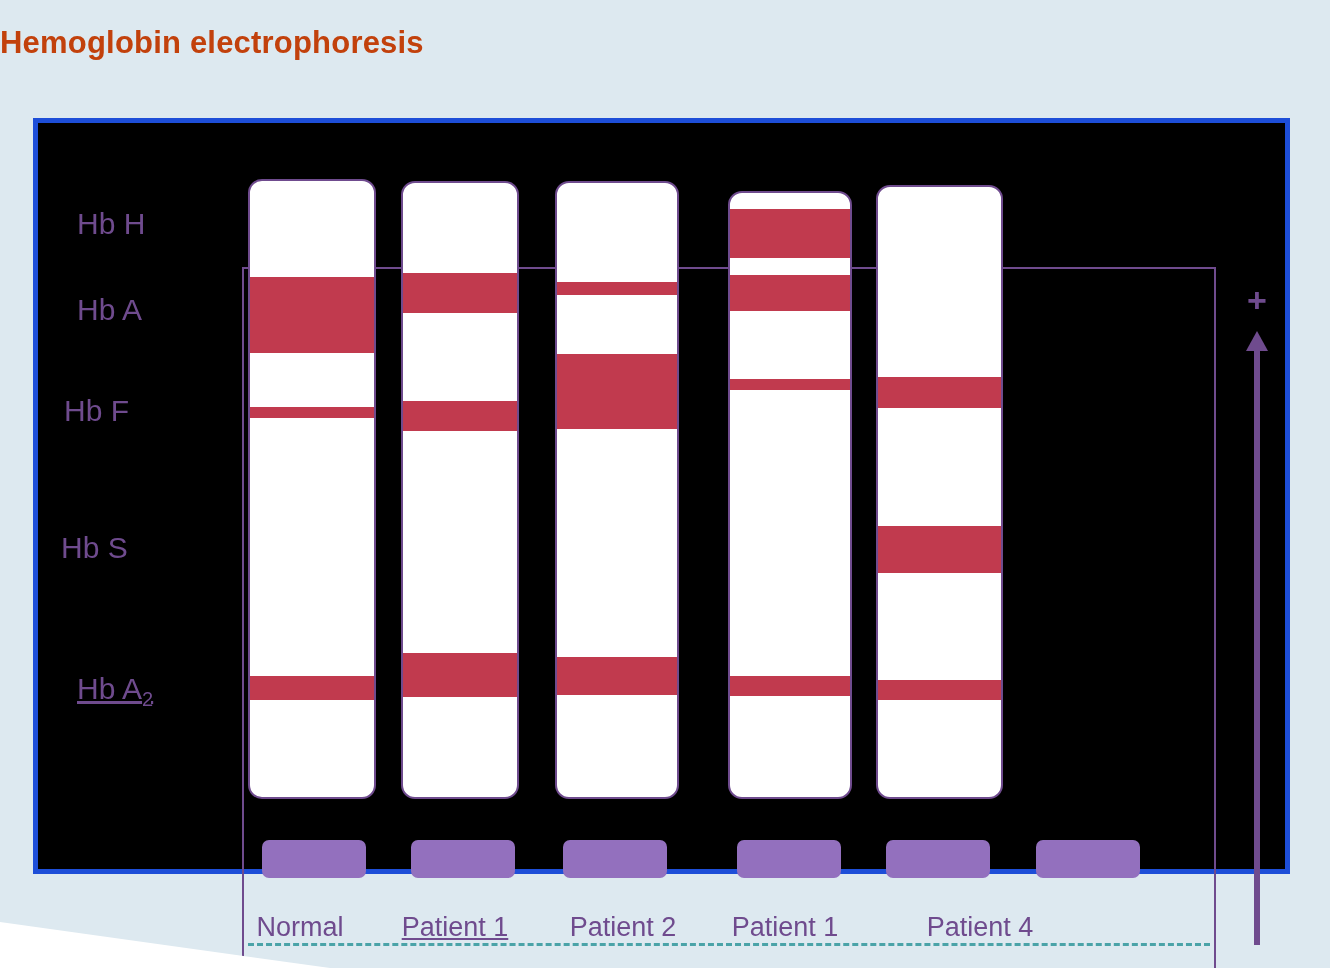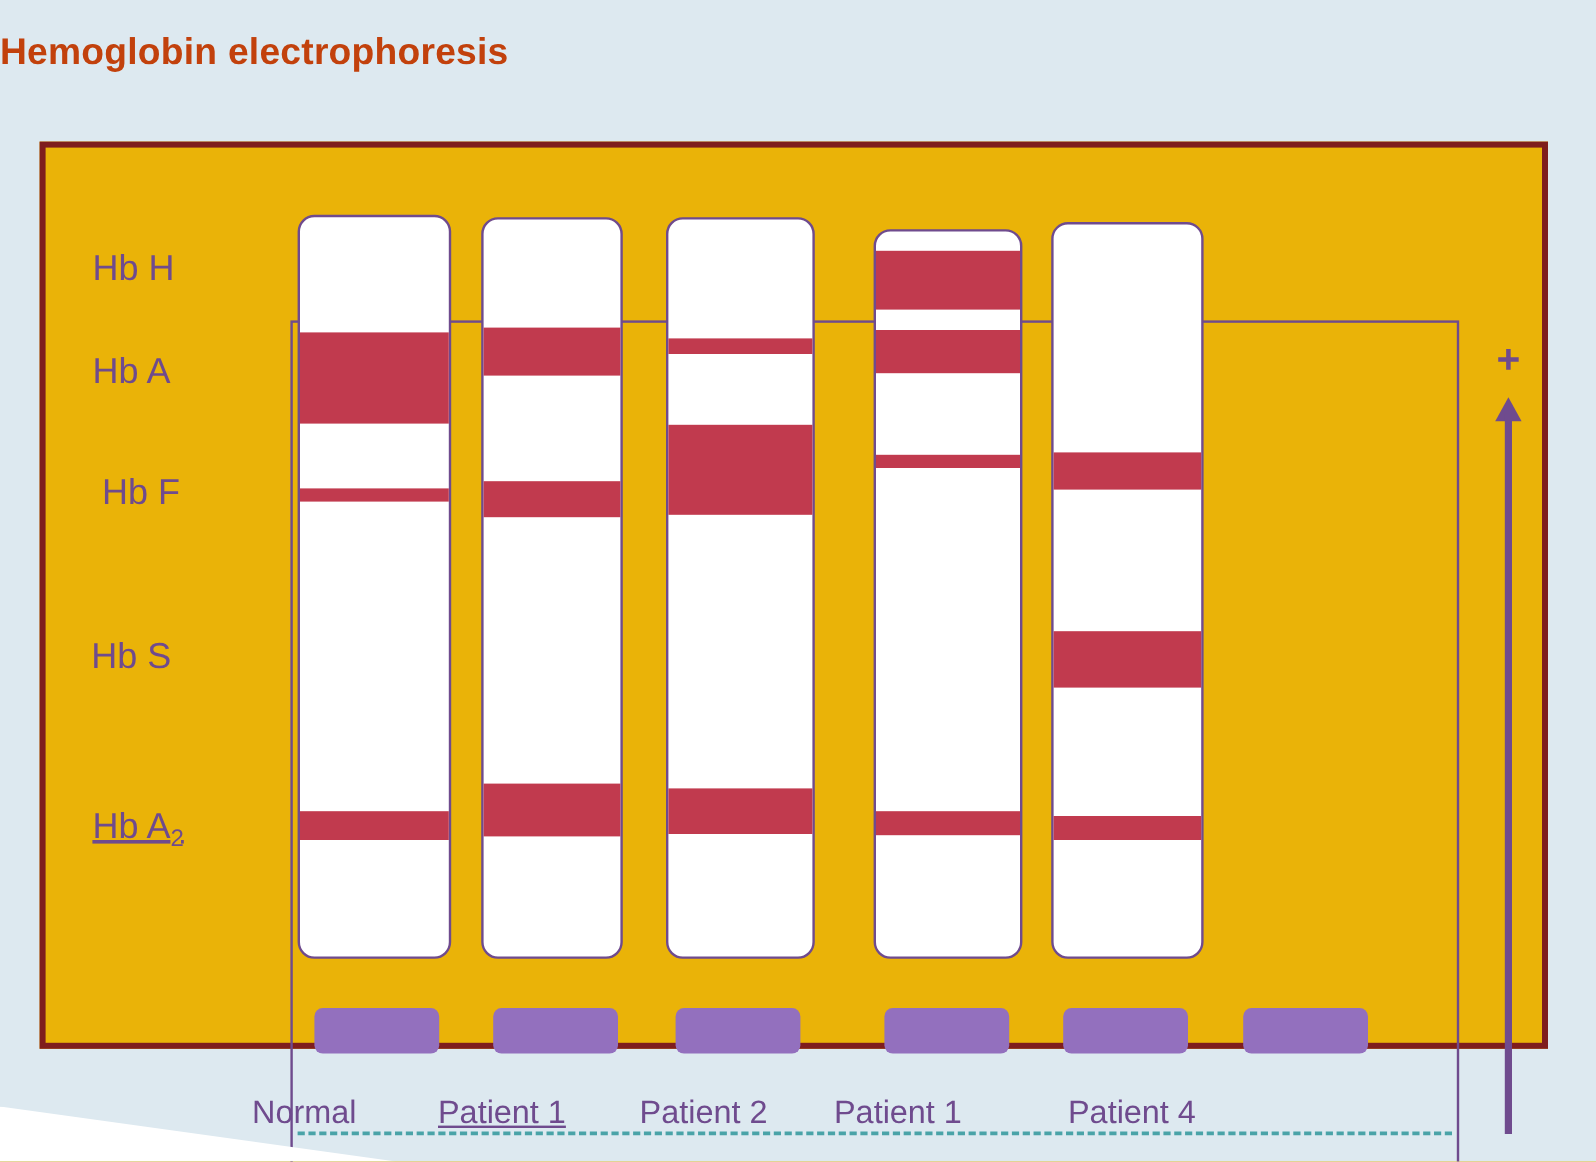--- a/index.html
+++ b/index.html
@@ -14,22 +14,22 @@
   #title{
     position:absolute;left:0;top:25px;width:1330px;
     text-align:left;
     font-size:31px;font-weight:bold;color:#c2410c;
     letter-spacing:.2px;
   }
   
   #panel{
     position:absolute;left:33px;top:118px;
     width:1257px;height:756px;
-    background:#eab308;
-    border:5px solid #7f1d1d;
+    background:#000000;
+    border:5px solid #1d4ed8;
     box-sizing:border-box;
   }
   
   #gel-frame{
     position:absolute;left:204px;top:144px;
     width:974px;height:742px;
     border:2px solid #6f4b8e;
     box-sizing:border-box;
     background:transparent;
   }
@@ -87,43 +87,43 @@
     position:absolute;left:12px;top:48px;
     width:0;height:0;
     border-left:11px solid transparent;
     border-right:11px solid transparent;
     border-bottom:20px solid #6f4b8e;
   }
   
   .lane-caption{
     position:absolute;top:912px;
     color:#6f4b8e;font-size:27px;
-    white-space:nowrap;
+    text-align:center;white-space:nowrap;
   }
   
   #wedge{
     position:absolute;left:0;bottom:0;width:330px;height:46px;
     background:#ffffff;
     clip-path:polygon(0 0, 330px 46px, 0 46px);
   }
 </style>
 </head>
 <body>
 
 <div id="title">Hemoglobin electrophoresis</div>
 
 <div id="panel">
 
   <div id="gel-frame"></div>
 
   <div id="marker-labels">
       <div class="marker-label" style="left: 39px; top: 84px;">Hb H</div>
       <div class="marker-label" style="left: 39px; top: 170px;">Hb A</div>
-      <div class="marker-label" style="left: 47px; top: 271px;">Hb F</div>
-      <div class="marker-label" style="left: 38px; top: 408px; text-align: right;">Hb S</div>
+      <div class="marker-label" style="left: 26px; top: 271px;">Hb F</div>
+      <div class="marker-label" style="left: 23px; top: 408px; text-align: right;">Hb S</div>
       <div class="marker-label" style="left: 39px; top: 549px; text-decoration: underline;">Hb A<sub>2</sub></div>
     </div>
 
   <div id="lane-group">
       <div class="lane" style="left: 210px; top: 56px; width: 128px; height: 620px;">
         <div class="band" style="top: 96px; height: 76px; background: rgb(193, 58, 78);"></div>
         <div class="band" style="top: 226px; height: 11px; background: rgb(193, 58, 78);"></div>
         <div class="band" style="top: 495px; height: 24px; background: rgb(193, 58, 78);"></div>
       </div>
       <div class="lane" style="left: 363px; top: 58px; width: 118px; height: 618px;">

